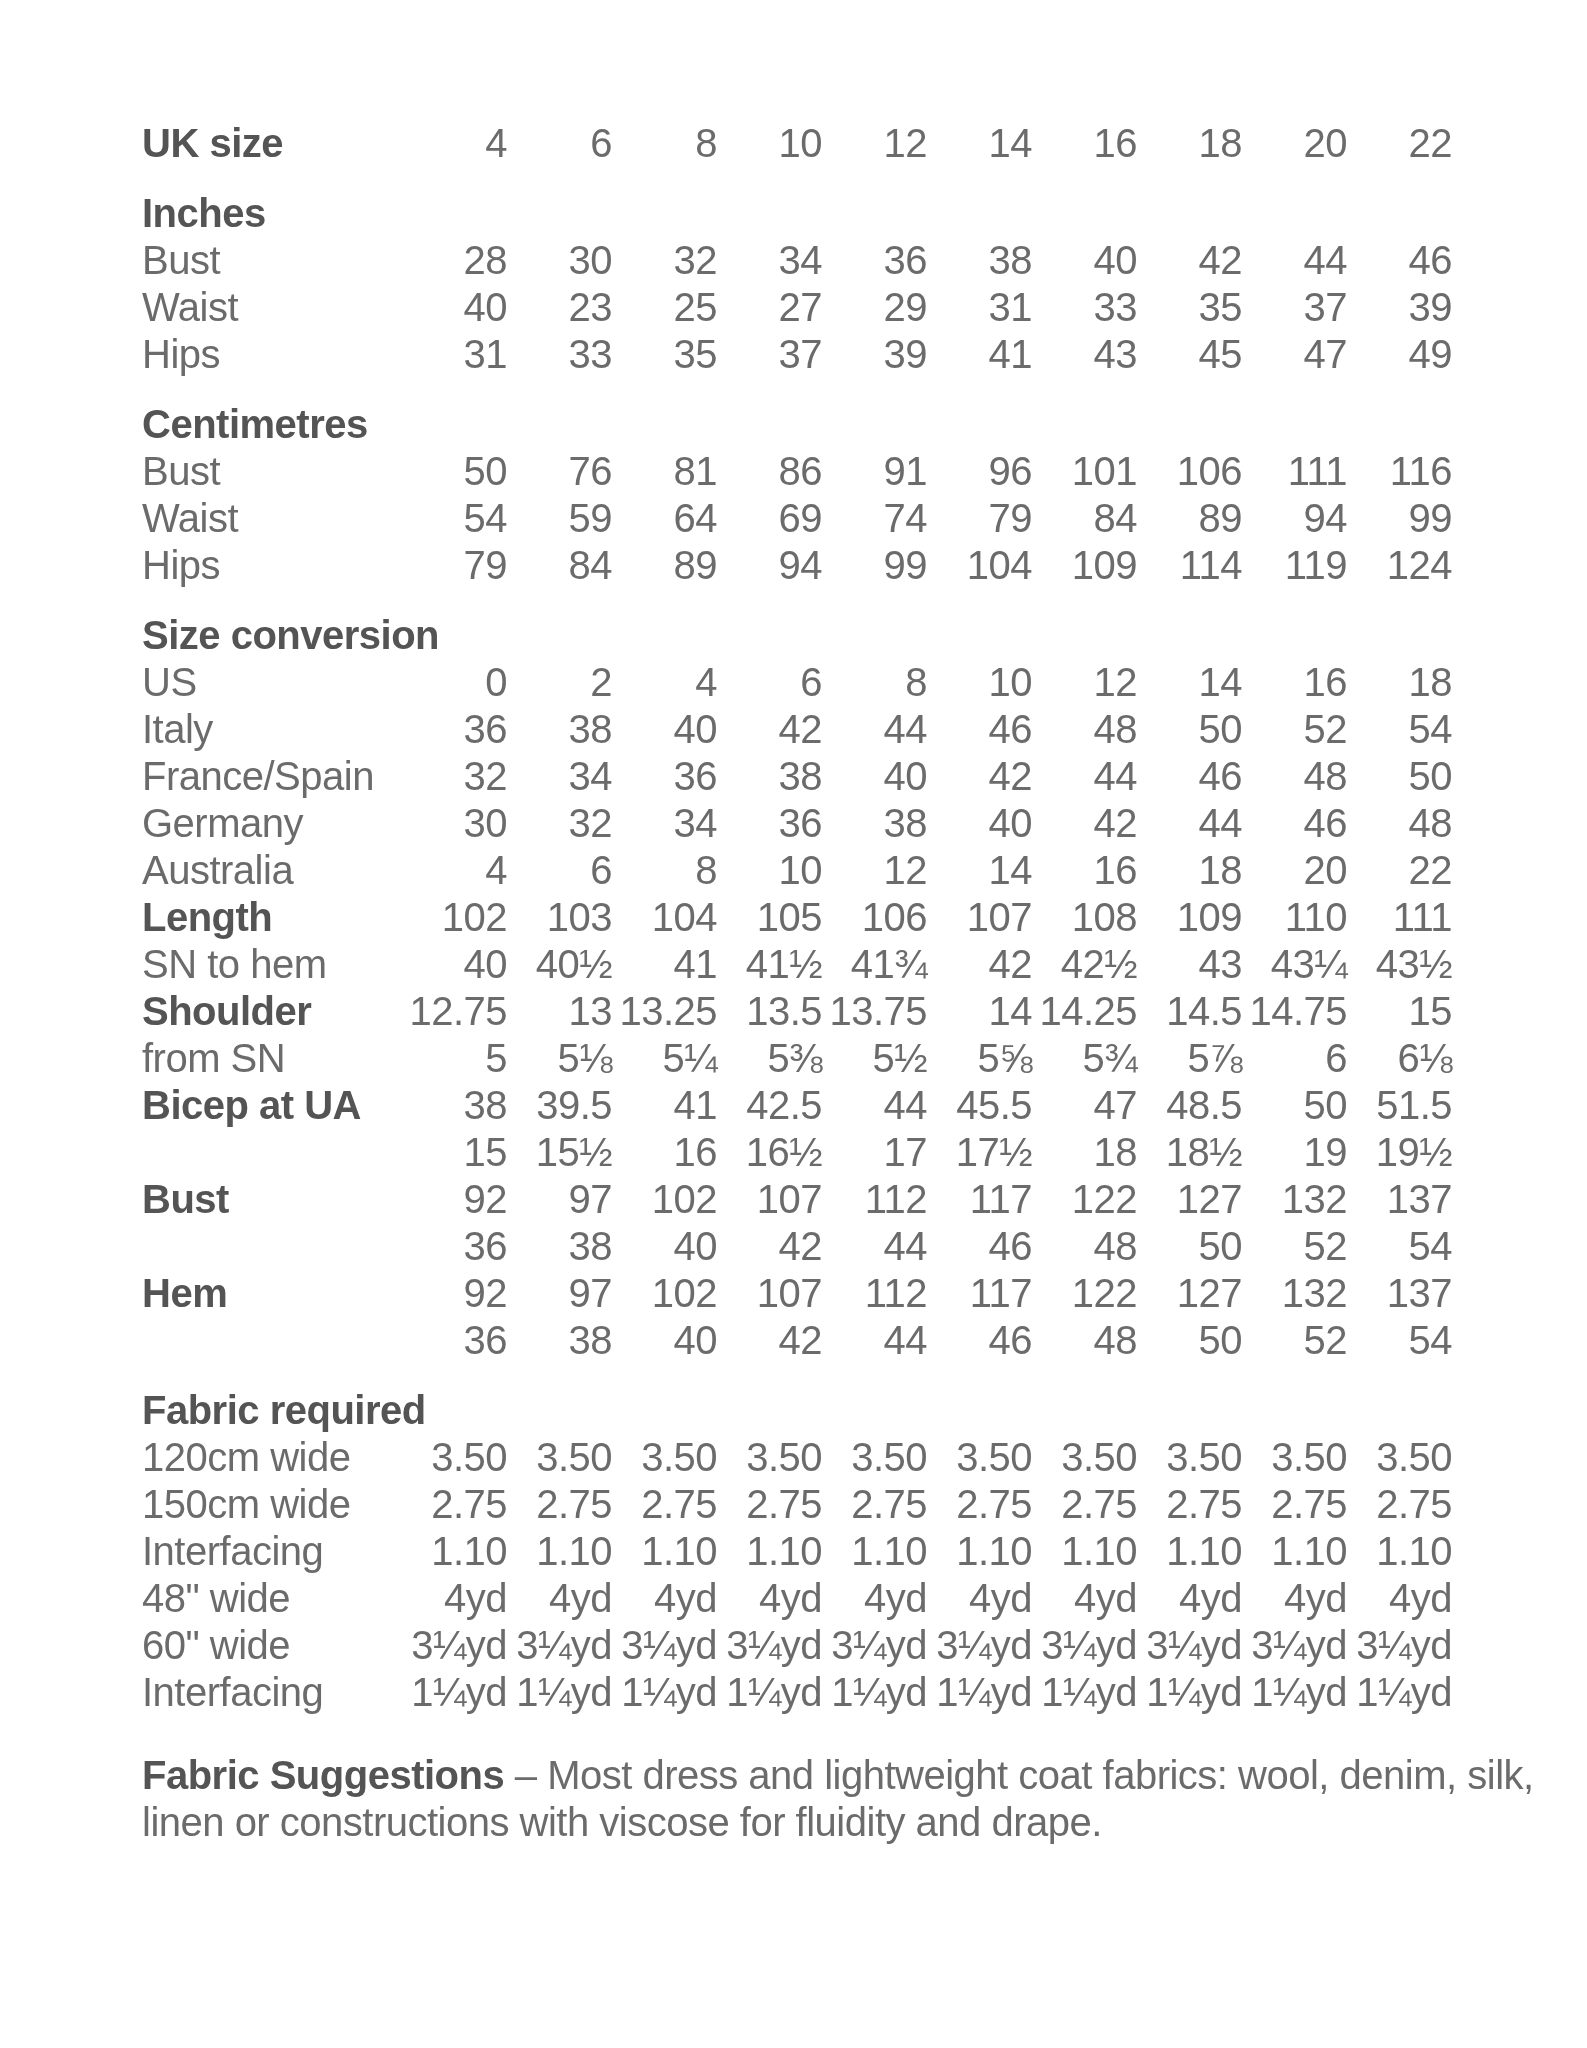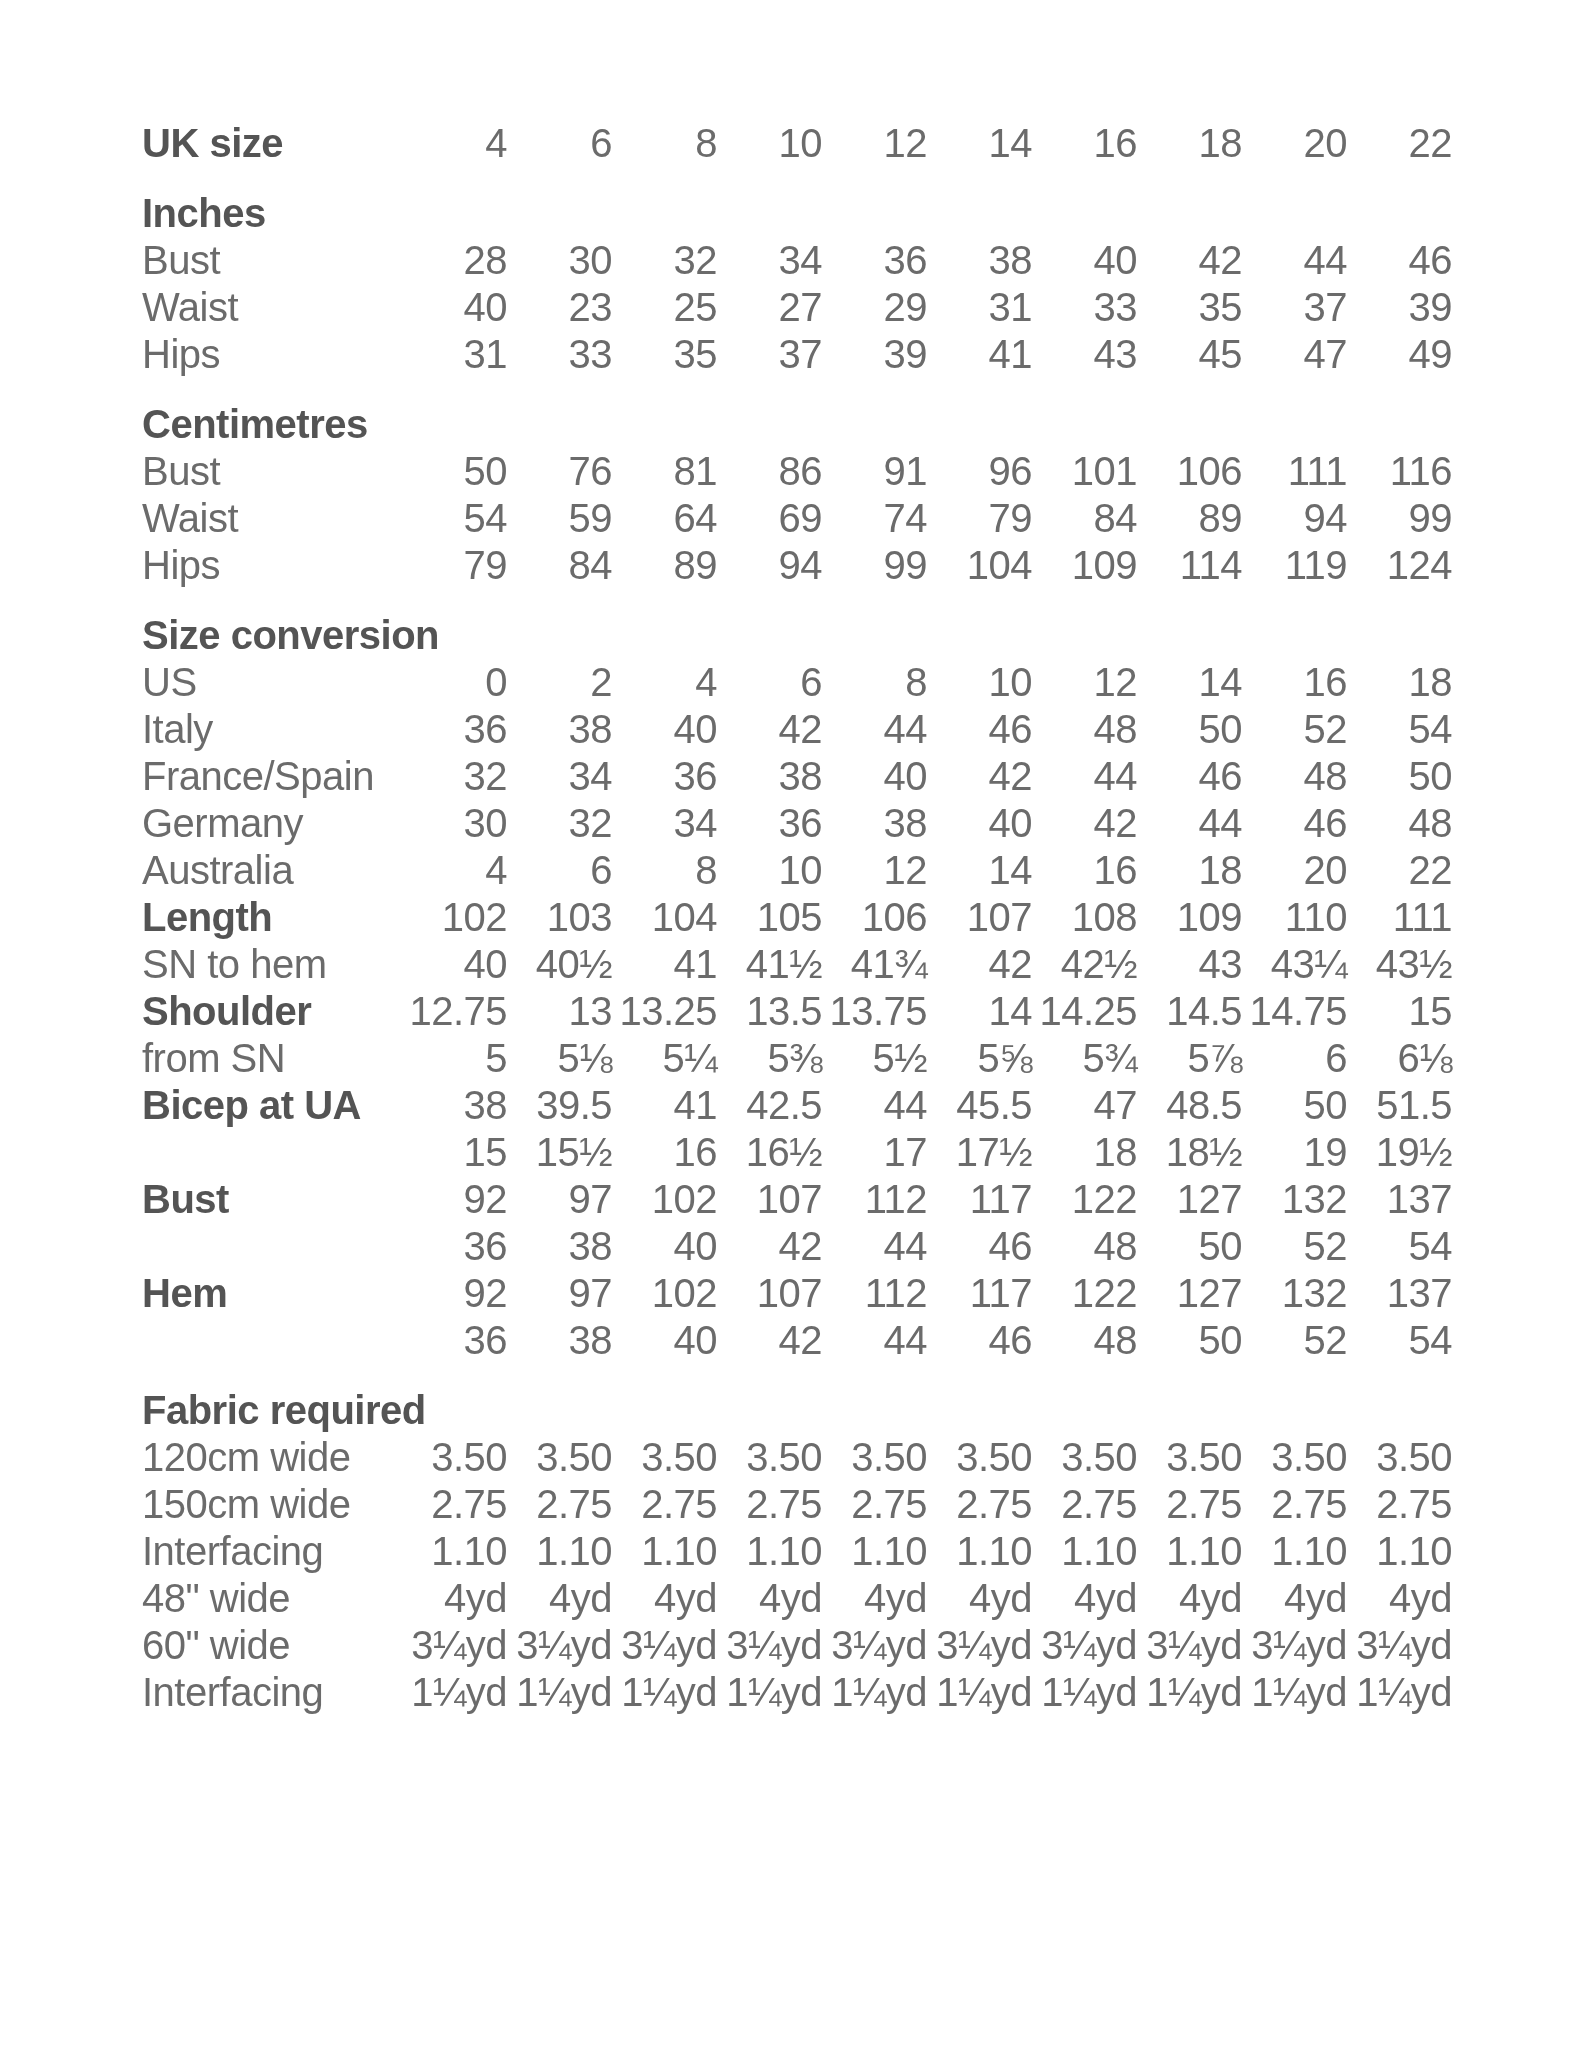--- a/index.html
+++ b/index.html
@@ -423,14 +423,15 @@
         <div class="cell">1¼yd</div>
         <div class="cell">1¼yd</div>
         <div class="cell">1¼yd</div>
         <div class="cell">1¼yd</div>
         <div class="cell">1¼yd</div>
         <div class="cell">1¼yd</div>
         <div class="cell">1¼yd</div>
       </div>
     </div>
   <div id="notes">
+      <p class="note gap"><span class="hb">Fabric Suggestions</span><span> – Most dress and lightweight coat fabrics: wool, denim, silk, linen or constructions with viscose for fluidity and drape.</span></p>
     </div>
 </div>
 
 </body></html>

